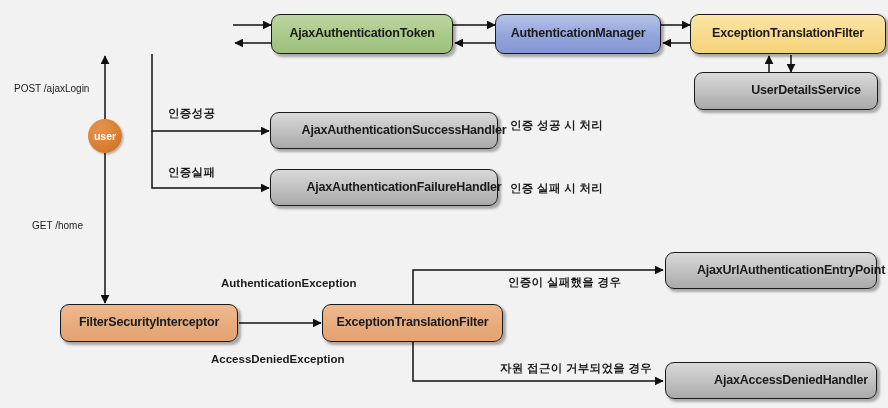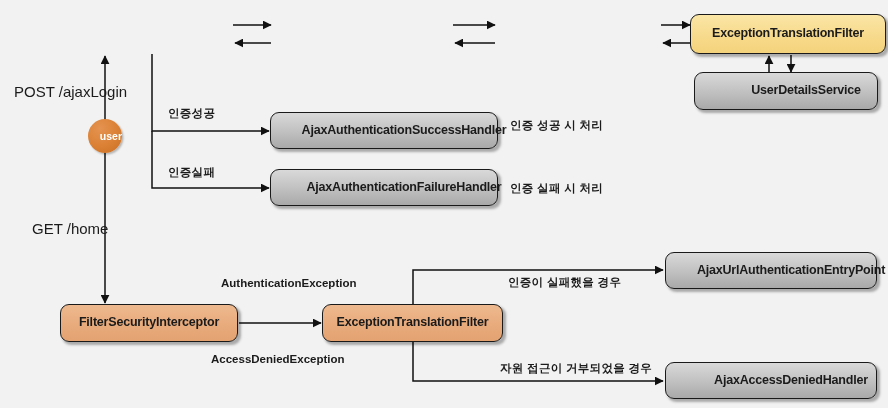--- a/index.html
+++ b/index.html
@@ -49,33 +49,33 @@
   .actor {
     position: absolute;
     box-sizing: border-box;
     border-radius: 50%;
     background: radial-gradient(circle at 35% 28%, #e59351 0%, #da8034 55%, #c96f26 100%);
     color: #ffffff;
     font-weight: bold;
     font-size: 10.5px;
     display: flex;
     align-items: center;
-    justify-content: flex-end;
+    justify-content: center;
     box-shadow: 1.5px 1.5px 2px rgba(0,0,0,0.25);
     z-index: 4;
   }
 
   .lbl {
     position: absolute;
     white-space: nowrap;
     color: #1b1b1b;
     z-index: 2;
   }
   .lbl.bold { font-weight: bold; font-size: 11.5px; }
-  .lbl.plain { font-weight: normal; font-size: 15px; }
+  .lbl.plain { font-weight: normal; font-size: 10px; }
   .lbl.ko { font-weight: bold; font-size: 11.5px; letter-spacing: 0.3px; }
 </style>
 </head>
 <body>
 
 <div id="canvas">
 
   <svg id="wires" viewBox="0 0 888 408">
     <defs>
       <marker id="arr" viewBox="0 0 10 10" refX="9.2" refY="5" markerWidth="6" markerHeight="6" orient="auto-start-reverse">
@@ -110,21 +110,27 @@
 
       <path d="M 239 323 L 321 323"></path>
 
       <path d="M 413 305 L 413 270 L 663 270"></path>
 
       <path d="M 413 342 L 413 381 L 663 381"></path>
     </g>
   </svg>
 
 
+  <div class="node green" style="left:271px; top:14px; width:182px; height:40px;">
+    <span>AjaxAuthenticationToken</span>
+  </div>
 
+  <div class="node blue" style="left:495px; top:14px; width:166px; height:40px;">
+    <span>AuthenticationManager</span>
+  </div>
 
   <div class="node yellow" style="left:690px; top:14px; width:196px; height:40px;">
     <span>ExceptionTranslationFilter</span>
   </div>
 
   <div class="node gray" style="left:694px; top:72px; width:184px; height:38px;">
     <span>UserDetailsService</span>
   </div>
 
   <div class="node gray" style="left:270px; top:112px; width:228px; height:37px;">

